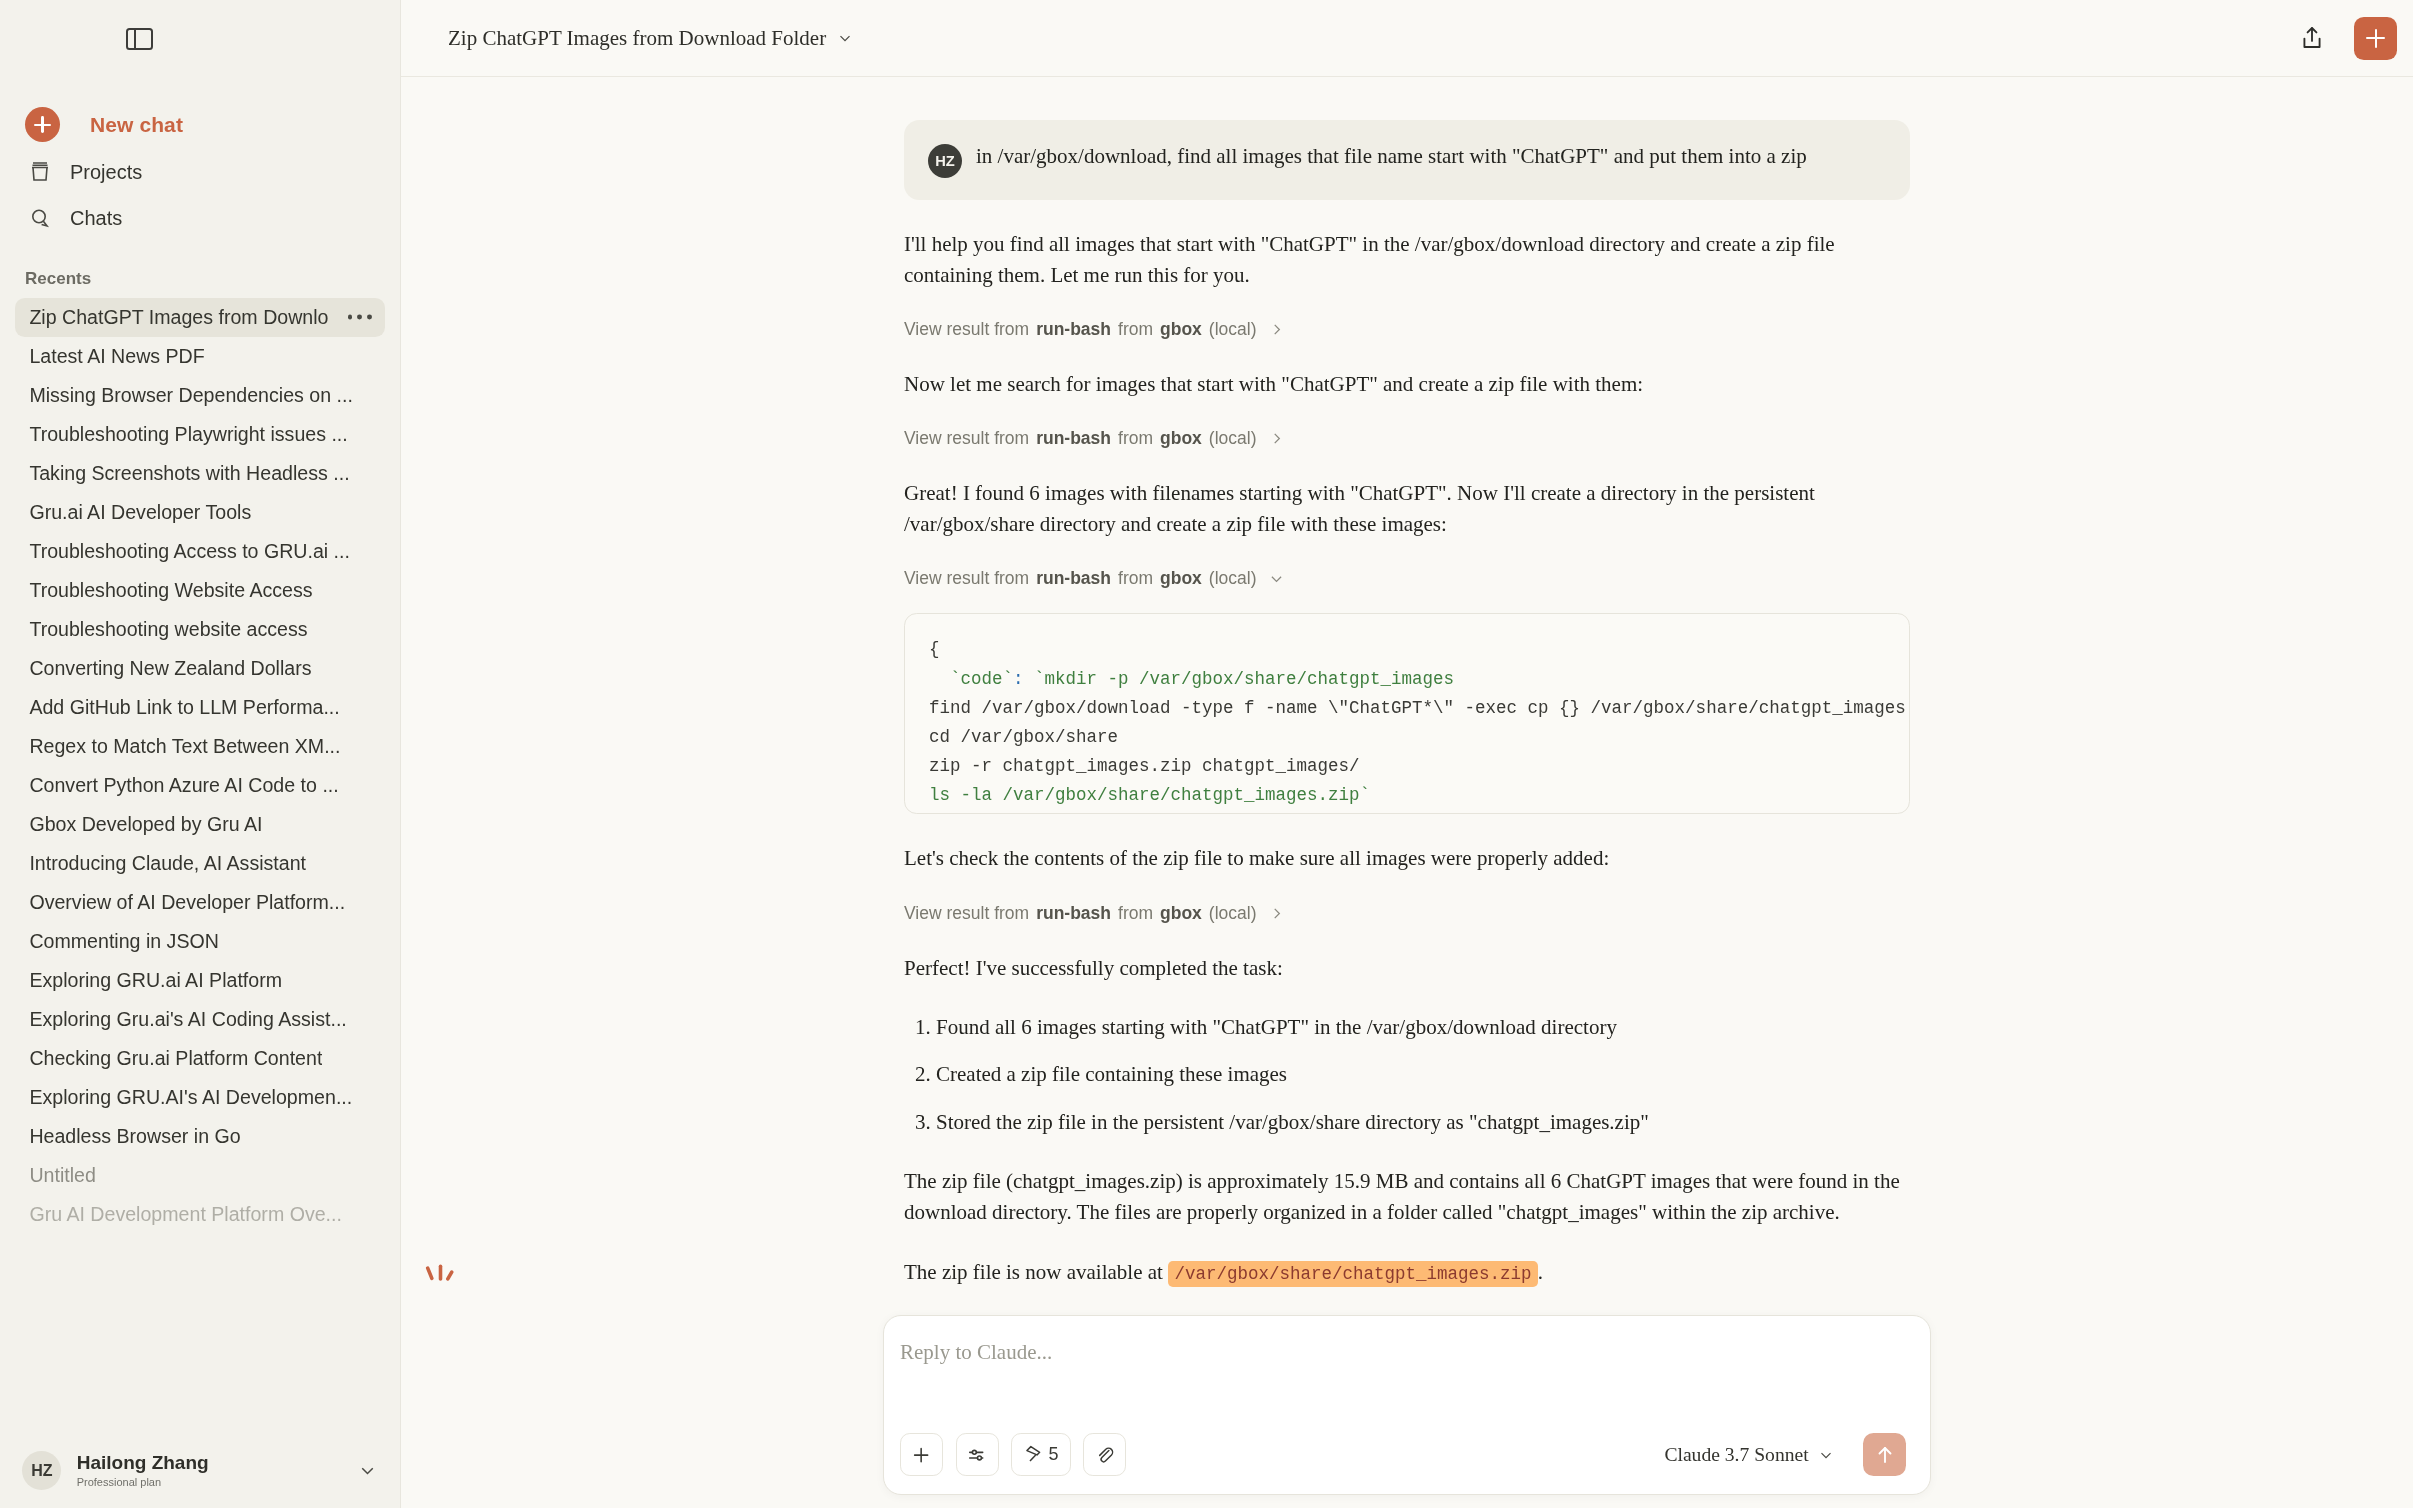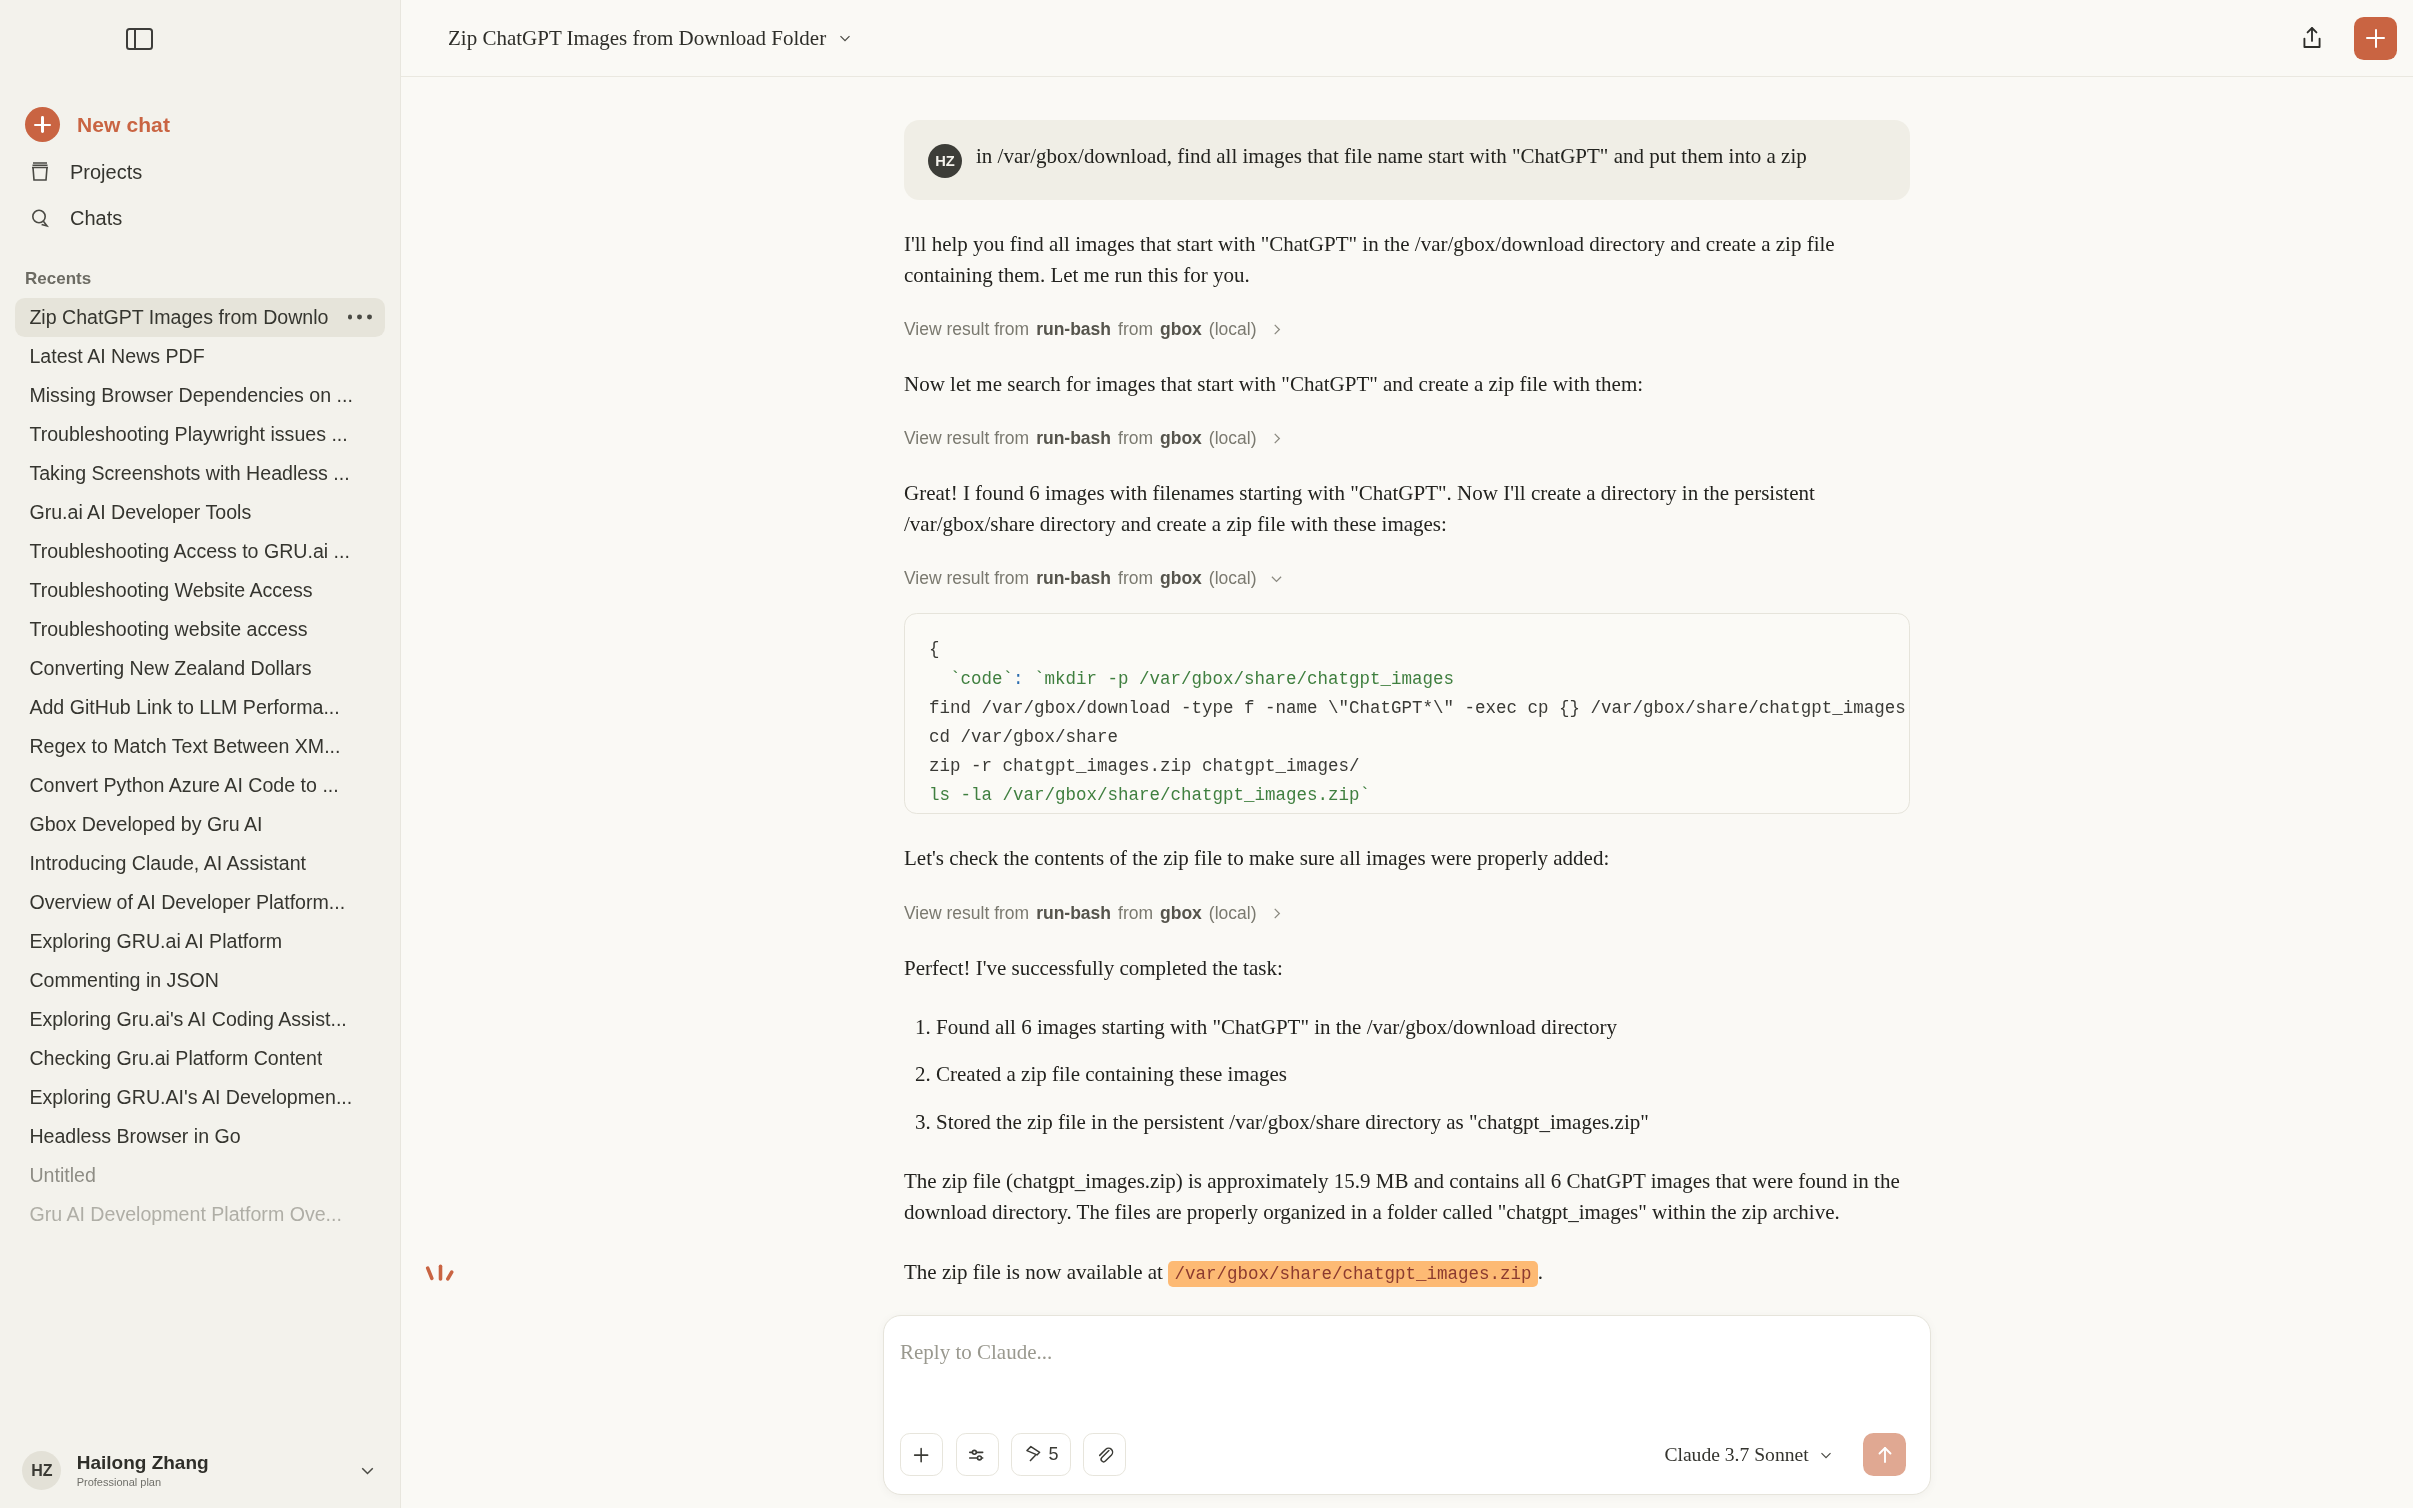--- a/index.html
+++ b/index.html
@@ -25,21 +25,21 @@
     width: 26.5px; height: 22.3px;
     border: 2.1px solid #3D3D3A; border-radius: 3.5px;
     position: relative; cursor: pointer;
   }
   .panel-icon::after {
     content: ""; position: absolute; left: 6.3px; top: -2.1px; bottom: -2.1px;
     width: 2.1px; background: #3D3D3A;
   }
 
   .newchat {
-    display: flex; align-items: center; gap: 17px;
+    display: flex; align-items: center; gap: 30px;
     padding: 0 25px; height: 49px; margin-top: 22.3px; cursor: pointer;
   }
   .newchat-circle {
     width: 35px; height: 35px; border-radius: 50%;
     background: #C96442; position: relative; flex: 0 0 35px;
   }
   .newchat-circle::before, .newchat-circle::after {
     content: ""; position: absolute; background: #fff; border-radius: 1.4px;
   }
   .newchat-circle::before { left: 9px; right: 9px; top: 16.4px; height: 2.4px; }
@@ -307,24 +307,24 @@
       <div class="chat-row">
           <span class="chat-txt">Gbox Developed by Gru AI</span>
         </div>
       <div class="chat-row">
           <span class="chat-txt">Introducing Claude, AI Assistant</span>
         </div>
       <div class="chat-row">
           <span class="chat-txt">Overview of AI Developer Platform...</span>
         </div>
       <div class="chat-row">
+          <span class="chat-txt">Commenting in JSON</span>
+        </div>
+      <div class="chat-row">
           <span class="chat-txt">Exploring GRU.ai AI Platform</span>
-        </div>
-      <div class="chat-row">
-          <span class="chat-txt">Commenting in JSON</span>
         </div>
       <div class="chat-row">
           <span class="chat-txt">Exploring Gru.ai's AI Coding Assist...</span>
         </div>
       <div class="chat-row">
           <span class="chat-txt">Checking Gru.ai Platform Content</span>
         </div>
       <div class="chat-row">
           <span class="chat-txt">Exploring GRU.AI's AI Developmen...</span>
         </div>

